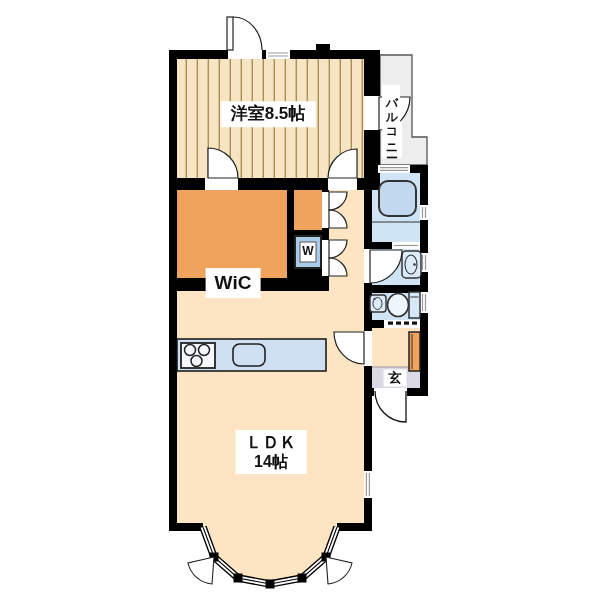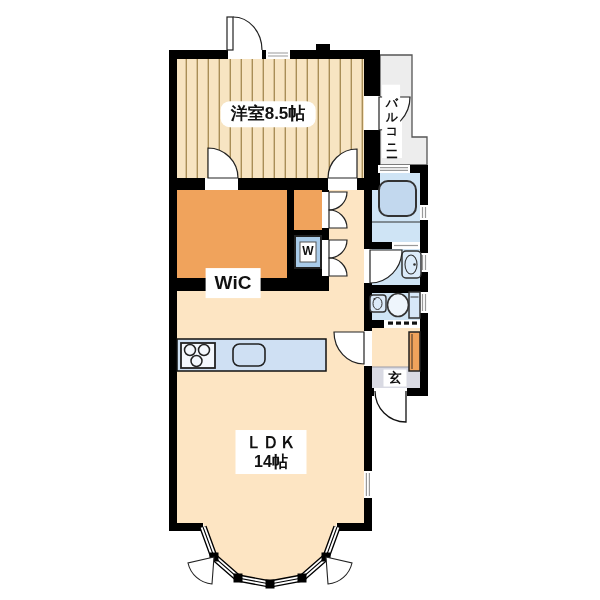--- a/index.html
+++ b/index.html
@@ -1,21 +1,21 @@
 <!DOCTYPE html>
 <html style="--wall: #000000; --wood-floor: #f7e4c2; --wood-stripe: #a98e58; --orange: #f0a35c; --peach: #fde5c3; --bath-blue: #cfe4f5; --counter-blue: #cfe0f3; --washer-blue: #a9cbe9; --balcony-gray: #ededed; --genkan-gray: #d9dae3;"><head>
 <meta charset="utf-8">
 <style>
   html,body{margin:0;padding:0;background:#fff;}
   .stage{position:relative;width:600px;height:600px;background:#ffffff;overflow:hidden;
          font-family:"Liberation Sans","DejaVu Sans",sans-serif;}
   .stage svg{position:absolute;left:0;top:0;}
   .lbl{position:absolute;background:#ffffff;color:#111;font-weight:700;line-height:1.15;
        transform:translate(-50%,-50%);white-space:nowrap;text-align:center;}
-  .lbl-bedroom{font-size:17px;padding:3px 10px;border-radius:9px;}
+  .lbl-bedroom{font-size:17px;padding:3px 10px;}
   .lbl-wic{font-size:19px;padding:4px 9px;margin-top:42px;}
   .lbl-ldk{font-size:17px;padding:3px 10px;}
   .lbl-ldk .size{font-size:16px;font-weight:700;}
   .lbl-balcony{font-size:12px;padding:4px 2px;writing-mode:vertical-rl;text-orientation:upright;
                letter-spacing:2px;transform:translate(-50%,-50%);}
   .lbl-w{font-size:12px;padding:0 2px;background:transparent;}
   .lbl-gen{font-size:13px;padding:1px 5px;}
 </style>
 </head>
 <body>

